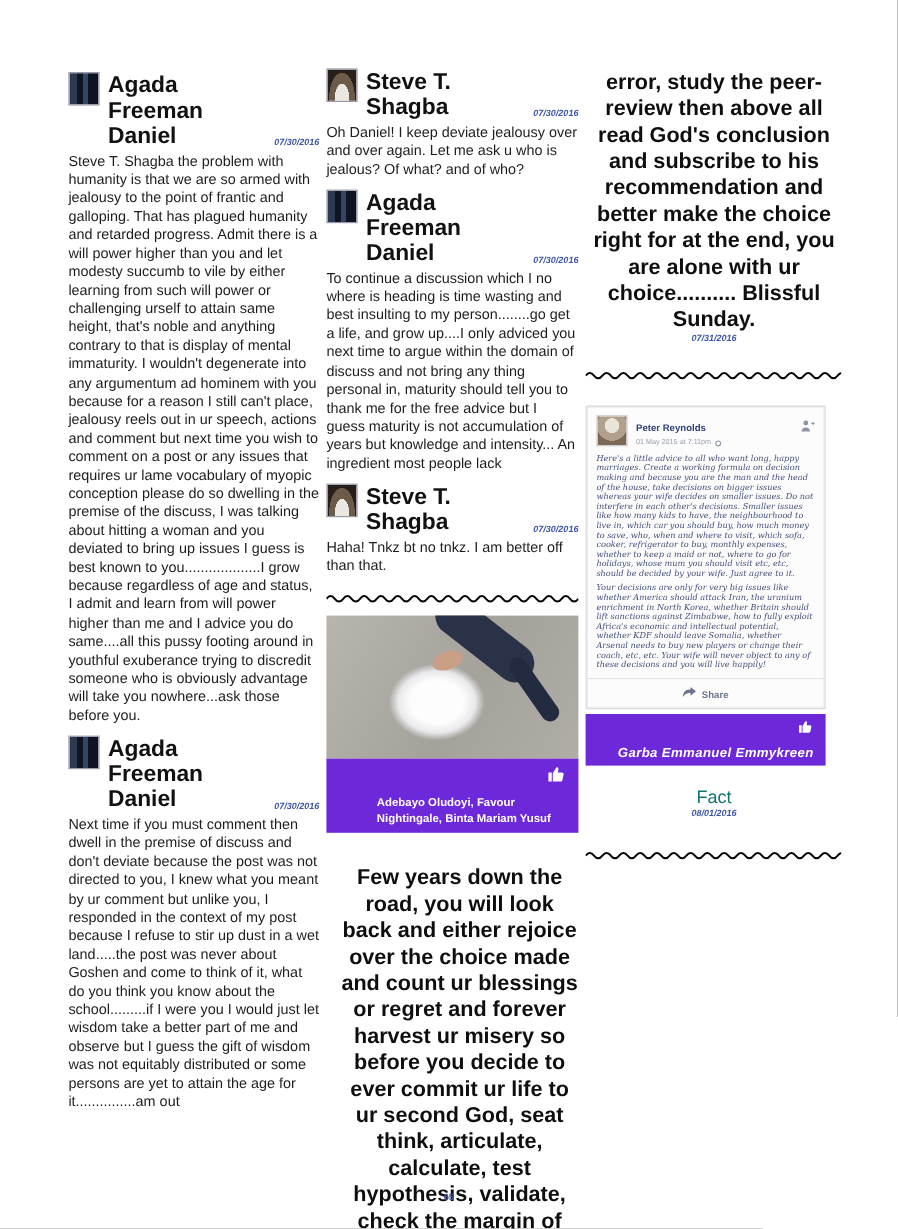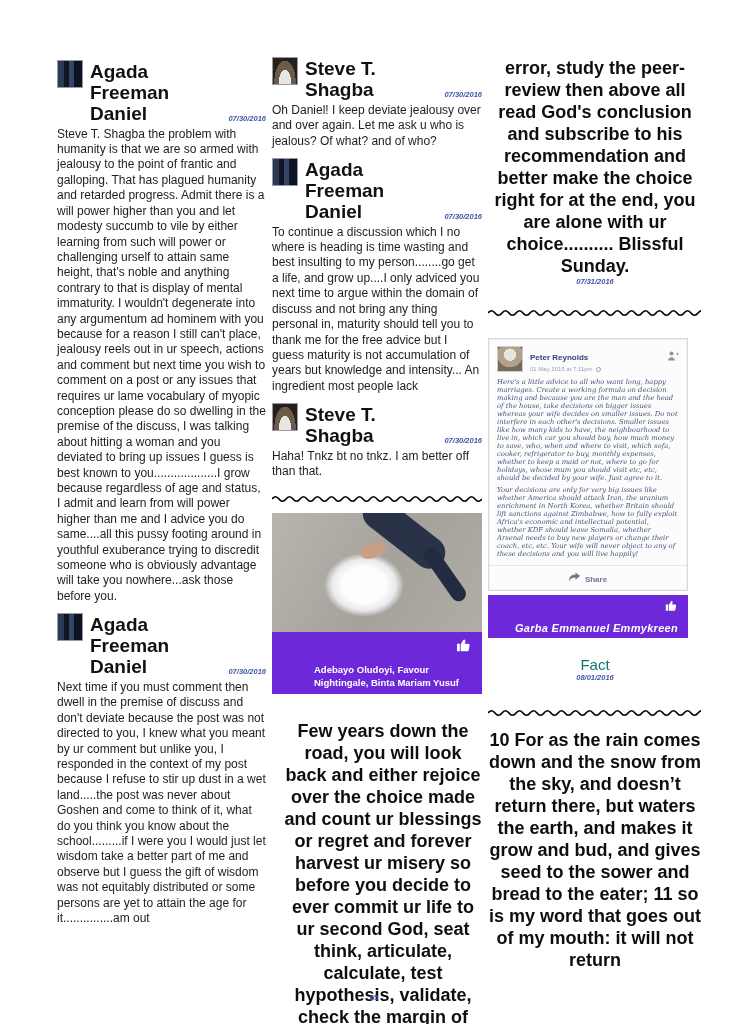--- a/index.html
+++ b/index.html
@@ -199,17 +199,16 @@
 
     <div class="fact">Fact</div>
     <div class="c-date">08/01/2016</div>
 
     <div class="wave" style="margin-top:26px;">
       <svg class="wave-svg" width="213" height="9">
         <path class="wave-path" fill="none" stroke="#000" stroke-width="1.7" d="M0 5 Q3.5 0.5 7 5 T14 5 T21 5 T28 5 T35 5 T42 5 T49 5 T56 5 T63 5 T70 5 T77 5 T84 5 T91 5 T98 5 T105 5 T112 5 T119 5 T126 5 T133 5 T140 5 T147 5 T154 5 T161 5 T168 5 T175 5 T182 5 T189 5 T196 5 T203 5 T210 5 T217 5"></path>
       </svg>
     </div>
 
-    <div class="big-quote verse">10 For as the rain comes down and the snow from the sky, and doesn’t return there, but waters the earth, and makes it grow and bud, and gives seed to the sower and bread to the eater; 11 so is my word that goes out of my mouth: it will not return</div>
   </div>
 
   <div class="page-num">65</div>
 </div>
 
 </body></html>

